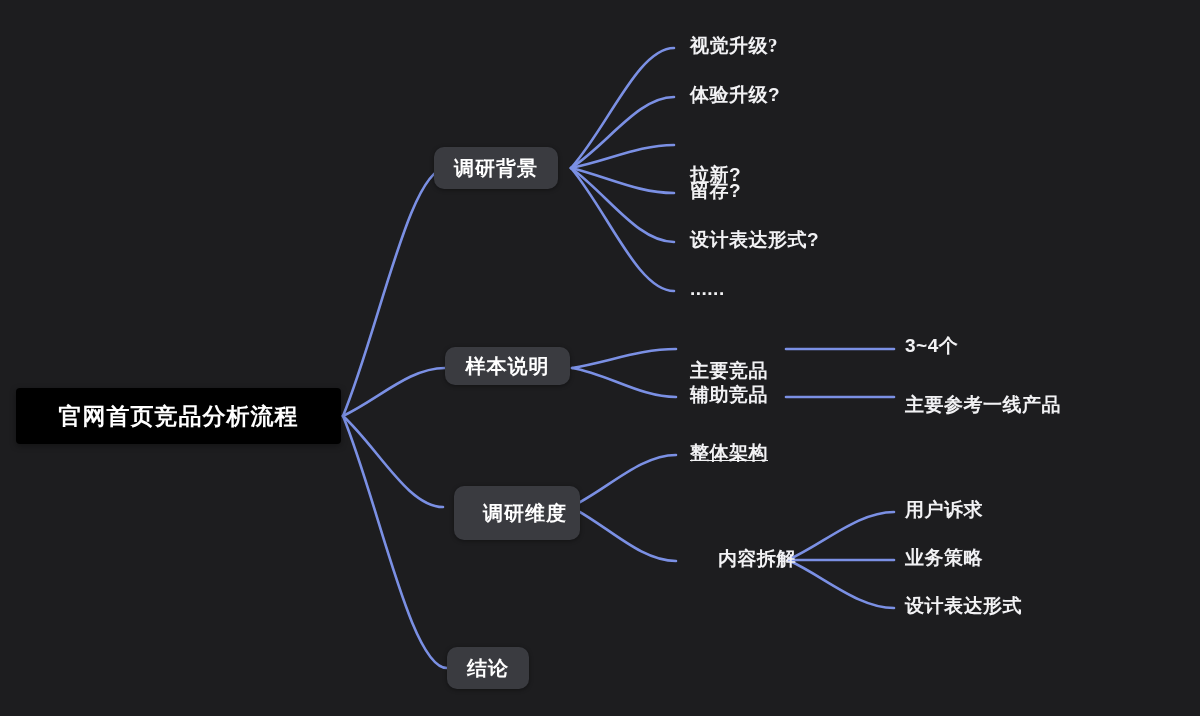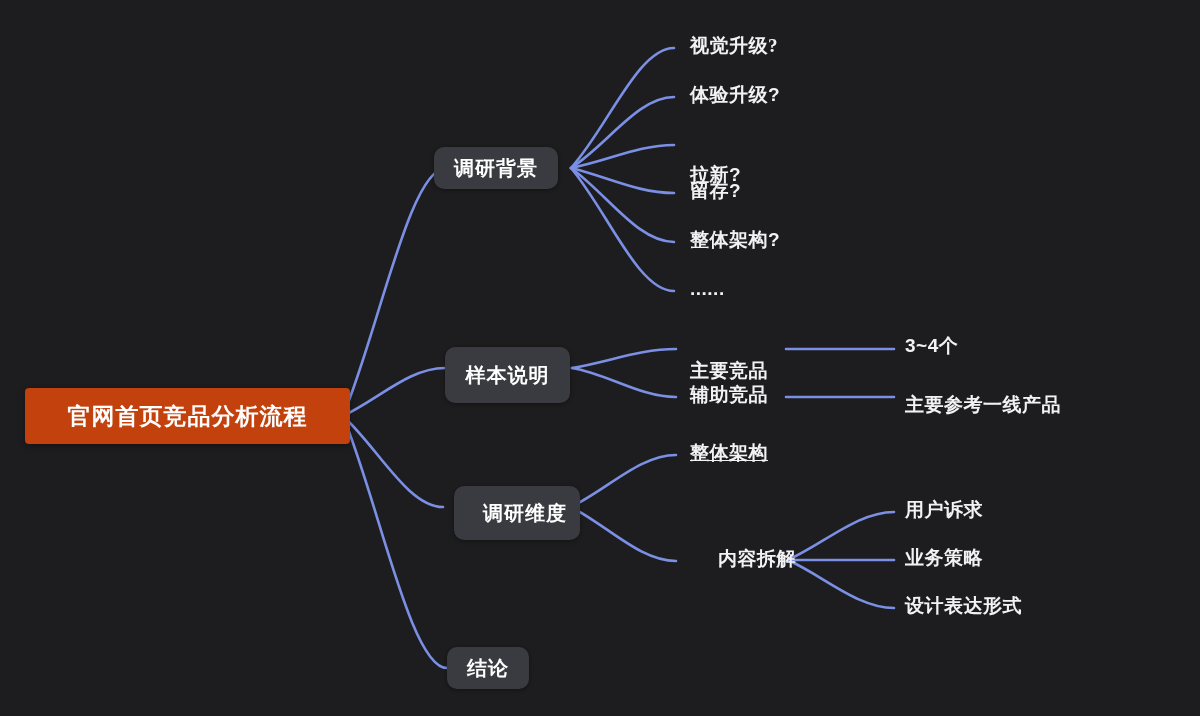--- a/index.html
+++ b/index.html
@@ -34,26 +34,25 @@
     box-sizing: border-box;
     display: flex;
     align-items: center;
     justify-content: center;
     color: #ffffff;
     font-weight: bold;
     white-space: nowrap;
     cursor: default;
   }
   .node-root {
-    background: #c2410c;
+    background: #000000;
     border-radius: 4px;
     font-size: 23px;
     letter-spacing: 1px;
     box-shadow: 0 2px 6px rgba(0,0,0,0.35);
-    margin-left: 9px;
   }
   .node-branch {
     background: #3a3b40;
     border-radius: 10px;
     font-size: 20px;
     letter-spacing: 1px;
     box-shadow: 0 1px 4px rgba(0,0,0,0.4);
   }
   .node-leaf {
     background: transparent;
@@ -92,31 +91,31 @@
 
     <path d="M788 560 C 825 543, 858 512, 894 512"></path>
     <path d="M788 560 L 894 560"></path>
     <path d="M788 560 C 825 577, 858 608, 894 608"></path>
   </svg>
 
   <div class="node node-root" style="left:16px; top:388px; width:325px; height:56px;">官网首页竞品分析流程</div>
 
   <div class="node node-branch" style="left:434px; top:147px; width:124px; height:42px;">调研背景</div>
 
-  <div class="node node-branch" style="left:445px; top:347px; width:125px; height:56px;">样本说明</div>
+  <div class="node node-branch" style="left:445px; top:347px; width:125px; height:38px;">样本说明</div>
 
   <div class="node node-branch" style="left:454px; top:486px; width:126px; height:54px;padding-left:16px;">调研维度</div>
 
   <div class="node node-branch" style="left:447px; top:647px; width:82px; height:42px;">结论</div>
 
   <div class="node node-leaf" style="left:690px; top:32px; height:28px;font-family:Liberation Serif, serif;">视觉升级?</div>
   <div class="node node-leaf" style="left:690px; top:81px; height:28px;">体验升级?</div>
   <div class="node node-leaf" style="left:690px; top:129px; height:28px;margin-top:32px;">拉新?</div>
   <div class="node node-leaf" style="left:690px; top:177px; height:28px;">留存?</div>
-  <div class="node node-leaf" style="left:690px; top:226px; height:28px;">整体架构?</div>
+  <div class="node node-leaf" style="left:690px; top:226px; height:28px;">设计表达形式?</div>
   <div class="node node-leaf" style="left:690px; top:275px; height:28px;">......</div>
 
   <div class="node node-leaf" style="left:690px; top:333px; height:28px;margin-top:24px;">主要竞品</div>
   <div class="node node-leaf" style="left:690px; top:381px; height:28px;">辅助竞品</div>
   <div class="node node-leaf" style="left:905px; top:332px; height:28px;">3~4个</div>
   <div class="node node-leaf" style="left:905px; top:391px; height:28px;">主要参考一线产品</div>
 
   <div class="node node-leaf" style="left:690px; top:439px; height:28px;text-decoration:underline;">整体架构</div>
   <div class="node node-leaf" style="left:718px; top:545px; height:28px;">内容拆解</div>
   <div class="node node-leaf" style="left:905px; top:496px; height:28px;">用户诉求</div>

